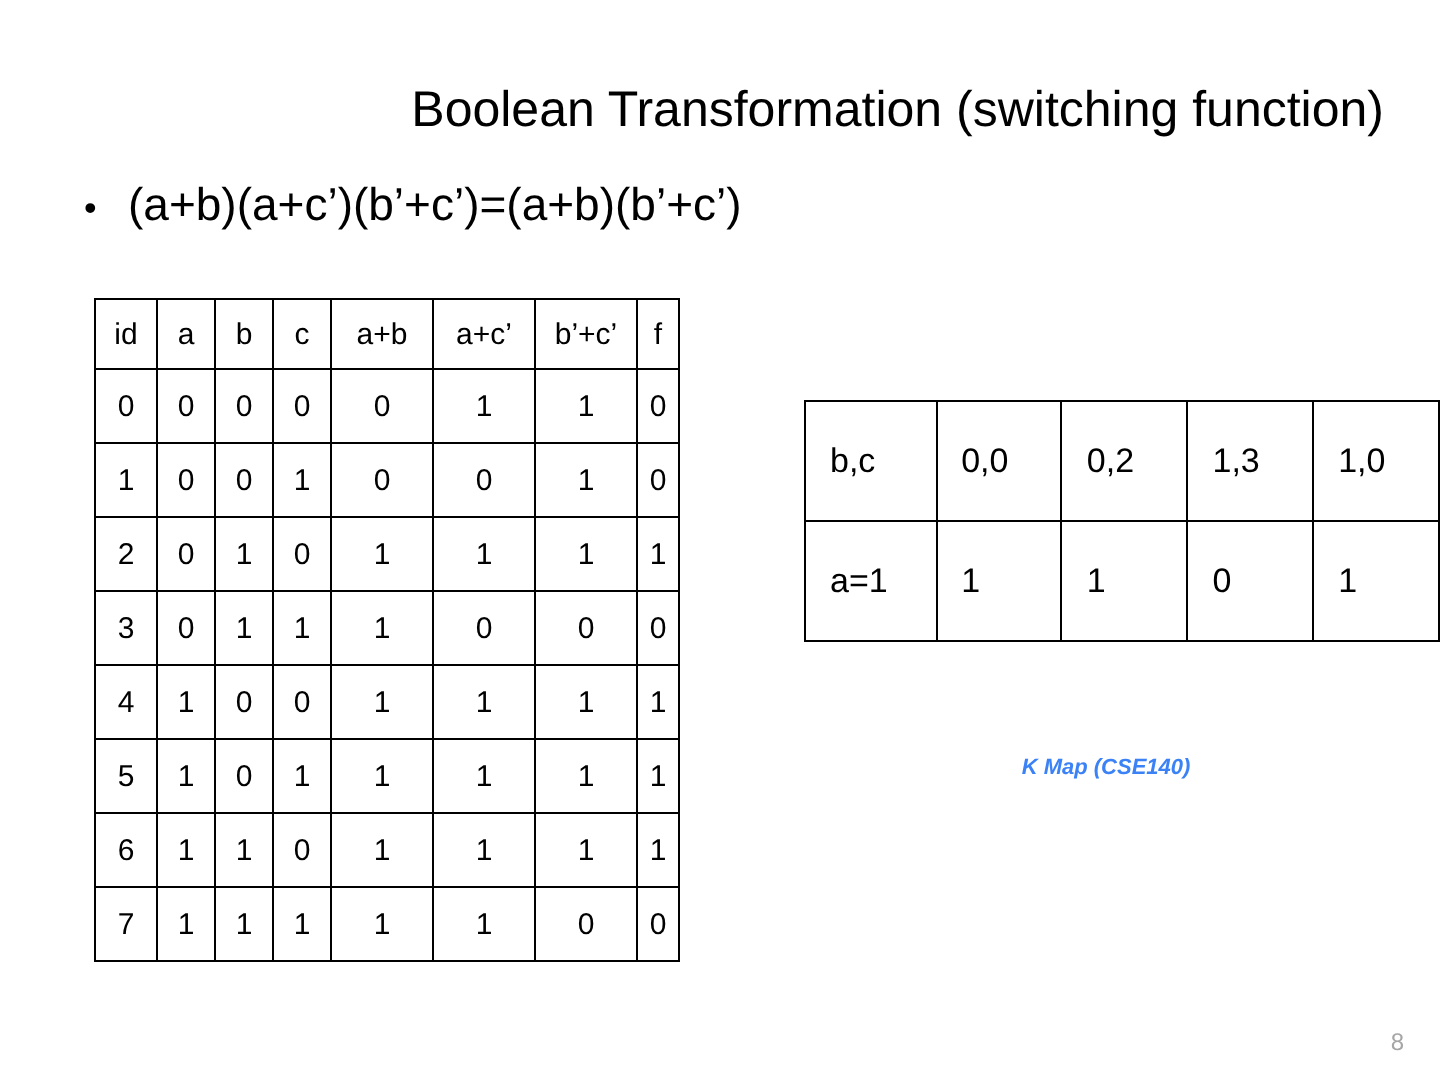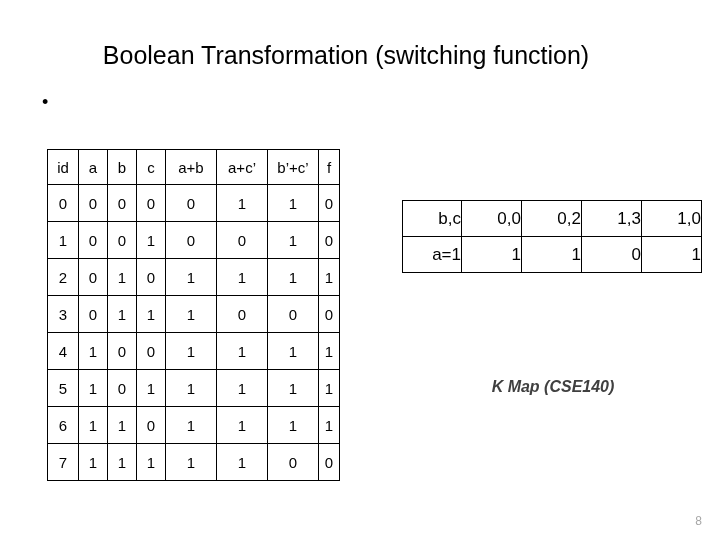--- a/index.html
+++ b/index.html
@@ -15,21 +15,21 @@
     font-family: "Liberation Sans", sans-serif;
     color: #000000;
   }
 
   
   #slide-title {
     position: absolute;
     top: 40px;
     left: 0;
     width: 692px;
-    text-align: center;
+    text-align: right;
     font-size: 25px;
     line-height: 30px;
     font-weight: 400;
     color: #000000;
     white-space: nowrap;
   }
 
   
   #bullet-row {
     position: absolute;
@@ -85,24 +85,24 @@
   
   #kmap-table {
     position: absolute;
     left: 402px;
     top: 200px;
     border-collapse: collapse;
     table-layout: fixed;
   }
   #kmap-table td, #kmap-table th {
     border: 1.6px solid #000000;
-    text-align: right;
+    text-align: left;
     font-weight: normal;
     font-size: 17px;
-    padding: 0;
+    padding: 12px;
     height: 35px;
     width: 59px;
     color: #000000;
   }
   #kmap-table .kmap-corner { width: 58px; }
   .kmap-head {
     color: #9B1C1C;
   }
   .kmap-rowlabel {
     color: #9B1C1C;
@@ -110,42 +110,43 @@
     padding-left: 6px;
   }
 
   
   #kmap-caption {
     position: absolute;
     left: 402px;
     top: 378px;
     width: 302px;
     text-align: center;
-    font-size: 16px;
+    font-size: 11px;
     font-style: italic;
     font-weight: bold;
-    color: #404040;
+    color: #3b82f6;
   }
 
   
   #page-number {
     position: absolute;
     right: 18px;
     bottom: 12px;
     font-size: 12px;
     color: #A6A6A6;
   }
 </style>
 </head>
 <body>
 
 <div id="slide-title">Boolean Transformation (switching function)</div>
 
 <div id="bullet-row">
   <span id="bullet-marker">•</span>
+  <span id="bullet-text">(a+b)(a+c’)(b’+c’)=(a+b)(b’+c’)</span>
 </div>
 
 <table id="truth-table">
   <thead>
     <tr>
       <th class="col-id cell-id">id</th>
       <th class="col-abc">a</th>
       <th class="col-abc">b</th>
       <th class="col-abc">c</th>
       <th class="col-expr">a+b</th>

